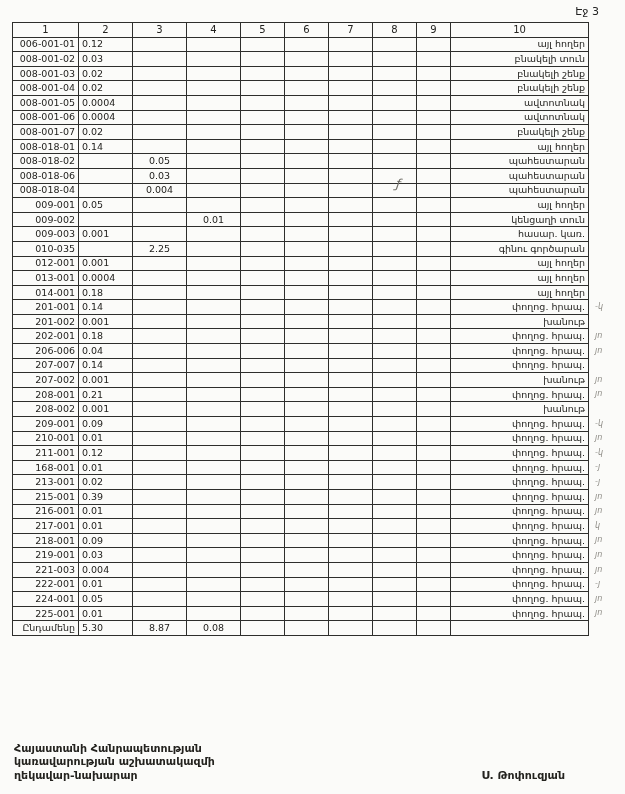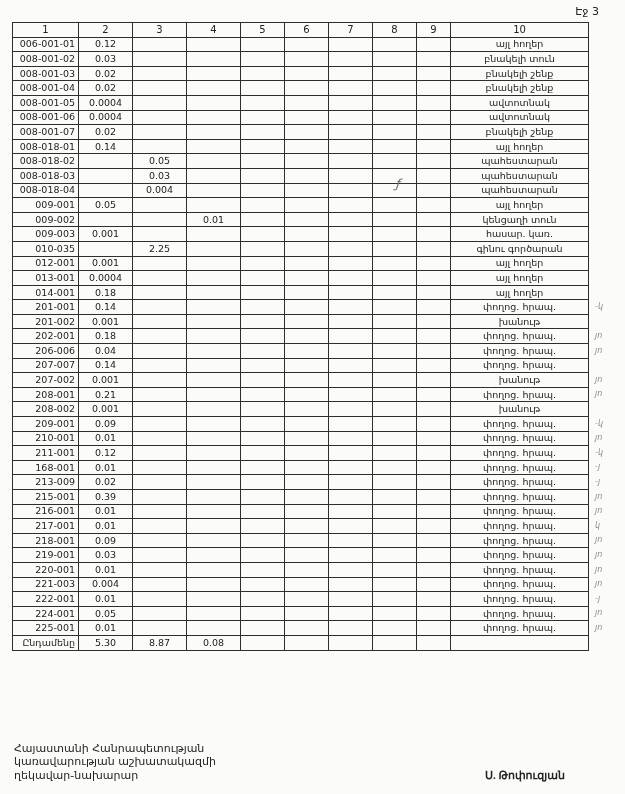--- a/index.html
+++ b/index.html
@@ -41,29 +41,29 @@
     font-size: 9.5px;
     line-height: 1.05;
     font-weight: normal;
     white-space: nowrap;
     overflow: hidden;
     vertical-align: middle;
     color: #23221f;
   }
   table.reg th { text-align: center; font-size: 10px; }
   .col1 { width: 66px; text-align: right; }
-  .col2 { width: 54px; text-align: center; }
+  .col2 { width: 54px; }
   .col3 { width: 54px; text-align: center; }
   .col4 { width: 54px; text-align: center; }
   .col5 { width: 44px; }
   .col6 { width: 44px; }
   .col7 { width: 44px; }
   .col8 { width: 44px; }
   .col9 { width: 34px; }
-  .col10 { width: 138px; text-align: center; }
+  .col10 { width: 138px; text-align: right; }
   table.reg .mark-cell {
     width: 24px;
     border: none;
     background: transparent;
     color: #8d8b85;
     font-size: 8px;
     text-align: left;
     padding-left: 6px;
     font-style: italic;
   }
@@ -74,32 +74,31 @@
     font-size: 13px;
     color: #6f6d66;
     font-style: italic;
     transform: rotate(8deg);
   }
   .footer {
     position: absolute;
     left: 14px;
     top: 742px;
     font-size: 11px;
-    font-weight: normal;
+    font-weight: bold;
     line-height: 1.22;
     color: #24231f;
   }
   .signature {
     position: absolute;
     right: 60px;
     top: 769px;
     font-size: 11px;
     font-weight: bold;
     color: #24231f;
-    font-family: Liberation Serif, serif;
   }
 </style>
 </head>
 <body>
 
 <div class="page">
 
   <div class="page-label">Էջ 3</div>
 
   <table class="reg">
@@ -230,21 +229,21 @@
           <td class="col4"></td>
           <td class="col5"></td>
           <td class="col6"></td>
           <td class="col7"></td>
           <td class="col8"></td>
           <td class="col9"></td>
           <td class="col10">պահեստարան</td>
           <td class="mark-cell"></td>
         </tr>
         <tr>
-          <td class="col1">008-018-03</td>
+          <td class="col1">008-018-06</td>
           <td class="col2"></td>
           <td class="col3">0.03</td>
           <td class="col4"></td>
           <td class="col5"></td>
           <td class="col6"></td>
           <td class="col7"></td>
           <td class="col8"></td>
           <td class="col9"></td>
           <td class="col10">պահեստարան</td>
           <td class="mark-cell"></td>
@@ -503,21 +502,21 @@
           <td class="col4"></td>
           <td class="col5"></td>
           <td class="col6"></td>
           <td class="col7"></td>
           <td class="col8"></td>
           <td class="col9"></td>
           <td class="col10">փողոց. հրապ.</td>
           <td class="mark-cell">-յ</td>
         </tr>
         <tr>
-          <td class="col1">213-009</td>
+          <td class="col1">213-001</td>
           <td class="col2">0.02</td>
           <td class="col3"></td>
           <td class="col4"></td>
           <td class="col5"></td>
           <td class="col6"></td>
           <td class="col7"></td>
           <td class="col8"></td>
           <td class="col9"></td>
           <td class="col10">փողոց. հրապ.</td>
           <td class="mark-cell">-յ</td>
@@ -570,33 +569,20 @@
           <td class="col6"></td>
           <td class="col7"></td>
           <td class="col8"></td>
           <td class="col9"></td>
           <td class="col10">փողոց. հրապ.</td>
           <td class="mark-cell">յո</td>
         </tr>
         <tr>
           <td class="col1">219-001</td>
           <td class="col2">0.03</td>
-          <td class="col3"></td>
-          <td class="col4"></td>
-          <td class="col5"></td>
-          <td class="col6"></td>
-          <td class="col7"></td>
-          <td class="col8"></td>
-          <td class="col9"></td>
-          <td class="col10">փողոց. հրապ.</td>
-          <td class="mark-cell">յո</td>
-        </tr>
-        <tr>
-          <td class="col1">220-001</td>
-          <td class="col2">0.01</td>
           <td class="col3"></td>
           <td class="col4"></td>
           <td class="col5"></td>
           <td class="col6"></td>
           <td class="col7"></td>
           <td class="col8"></td>
           <td class="col9"></td>
           <td class="col10">փողոց. հրապ.</td>
           <td class="mark-cell">յո</td>
         </tr>

